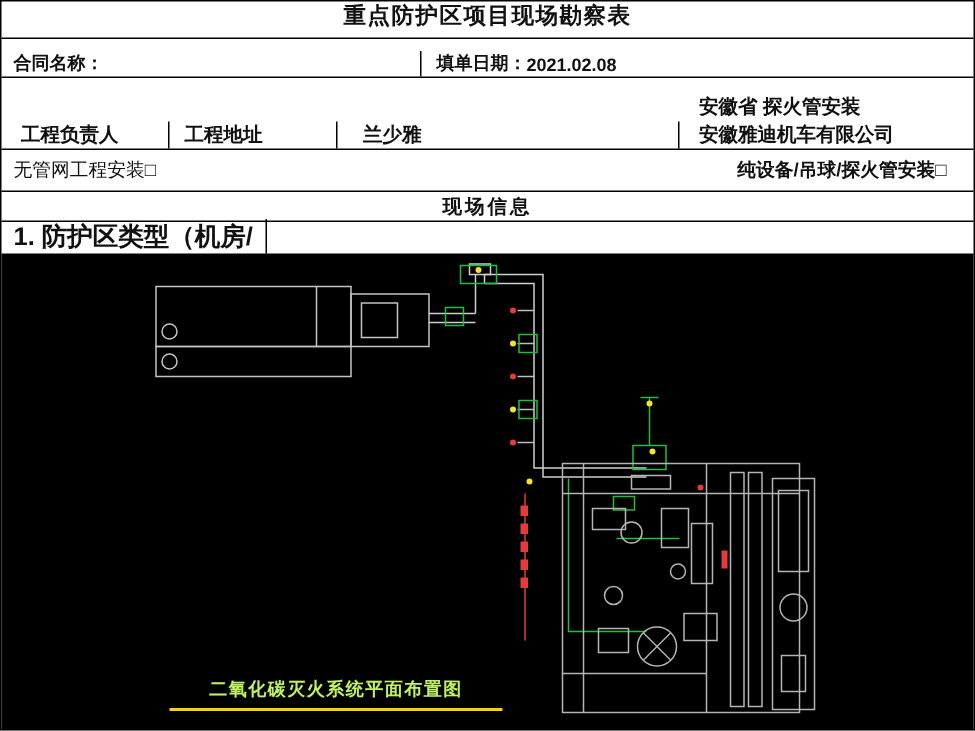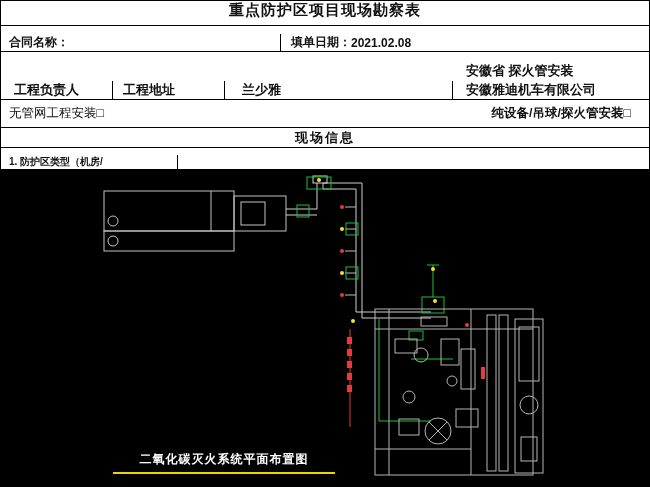--- a/index.html
+++ b/index.html
@@ -23,28 +23,28 @@
   .r3c3 { width:112px; padding-left:10px; border-right:1px solid #000; }
   .r3c4 { flex:1; padding-left:13px; flex-direction:column; justify-content:center; align-items:flex-start; line-height:19px; }
 
   .row4 { height:28px; align-items:center; font-size:12.5px; font-weight:400; }
   .opt1 { width:228px; padding-left:8px; }
   .opt2 { width:216px; }
   .opt3 { flex:1; text-align:right; padding-right:18px;font-weight:bold; }
 
   .row5 { height:20px; justify-content:center; align-items:center; font-size:13px; font-weight:bold; letter-spacing:2px; }
 
-  .row6 { height:21px; font-size:10px; font-weight:bold; border-bottom:none; }
+  .row6 { height:21px; font-size:17px; font-weight:bold; border-bottom:none; }
   .r6c1 { width:177px; padding-left:8px; border-right:1px solid #000; }
   .r6c2 { flex:1; padding-left:8px; }
 
   .cad-area { position:relative; flex:1; background:#000; overflow:hidden; }
   .cad-area svg { display:block; }
   .cad-caption-wrap { position:absolute; left:112px; top:282px; width:222px; text-align:center;
-    color:#ffffff; font-size:12px; font-weight:bold; letter-spacing:1px;
+    color:#bef264; font-size:12px; font-weight:bold; letter-spacing:1px;
     padding-bottom:4px; border-bottom:2px solid #f0d400; }
 </style>
 </head>
 <body>
 
 <div class="sheet">
 
   <div class="row title-row">
     <span>重点防护区项目现场勘察表</span>
   </div>

